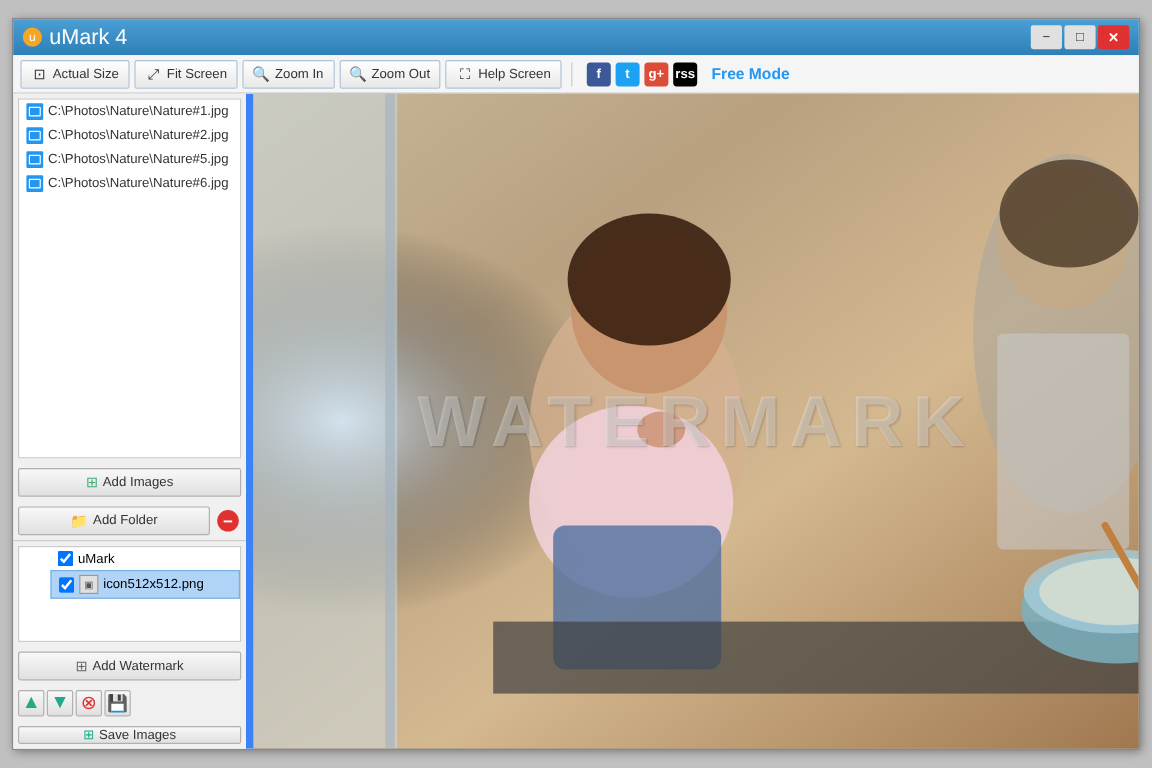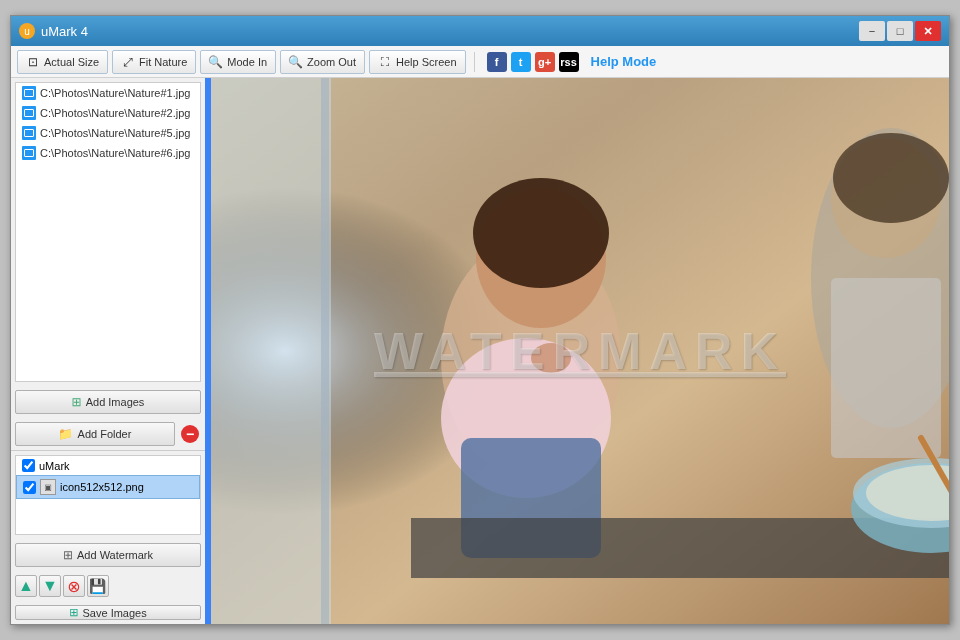--- a/index.html
+++ b/index.html
@@ -44,21 +44,21 @@
       height: 16px;
       background: #f5a623;
       border-radius: 50%;
       display: flex;
       align-items: center;
       justify-content: center;
       font-size: 10px;
       color: white;
     }
     .title-bar-title {
-      font-size: 13px;
+      font-size: 18px;
       font-weight: normal;
     }
     .title-bar-controls {
       display: flex;
       gap: 2px;
     }
     .tb-btn {
       width: 26px;
       height: 20px;
       border: none;
@@ -236,20 +236,21 @@
     .watermark-section {
       border-top: 1px solid #ccc;
       display: flex;
       flex-direction: column;
     }
     .watermark-list {
       background: white;
       border: 1px solid #ccc;
       margin: 4px;
       min-height: 80px;
+      padding-left: 26px;
     }
     .wm-item {
       display: flex;
       align-items: center;
       padding: 3px 6px;
       gap: 4px;
       font-size: 11px;
       cursor: pointer;
     }
     .wm-item.selected {
@@ -312,29 +313,28 @@
       background: #888;
       overflow: hidden;
       position: relative;
     }
     
     .watermark-overlay {
       position: absolute;
       top: 50%;
       left: 50%;
       transform: translate(-50%, -50%);
-      font-size: 52px;
+      font-size: 60px;
       font-weight: bold;
       color: rgba(255, 255, 255, 0.35);
       letter-spacing: 8px;
       white-space: nowrap;
       pointer-events: none;
       font-family: Arial, sans-serif;
       text-shadow: 1px 1px 2px rgba(0,0,0,0.2);
-      text-decoration: underline;
     }
     
     .photo-bg {
       width: 100%;
       height: 100%;
       position: relative;
       overflow: hidden;
     }
     
     .photo-sim {
@@ -394,45 +394,45 @@
   </div>
 
 
   <div class="toolbar">
     <button class="tool-btn">
       <span class="tool-btn-icon">⊡</span>
       <span>Actual Size</span>
     </button>
     <button class="tool-btn">
       <span class="tool-btn-icon">⤢</span>
-      <span>Fit Nature</span>
+      <span>Fit Screen</span>
     </button>
     <button class="tool-btn">
       <span class="tool-btn-icon">🔍</span>
-      <span>Mode In</span>
+      <span>Zoom In</span>
     </button>
     <button class="tool-btn">
       <span class="tool-btn-icon">🔍</span>
       <span>Zoom Out</span>
     </button>
     <button class="tool-btn">
       <span class="tool-btn-icon">⛶</span>
       <span>Help Screen</span>
     </button>
 
     <div class="toolbar-sep"></div>
 
     <div class="social-icons">
       <div class="social-icon si-fb">f</div>
       <div class="social-icon si-tw">t</div>
       <div class="social-icon si-gp">g+</div>
       <div class="social-icon si-rss">rss</div>
     </div>
 
-    <span class="free-mode">Help Mode</span>
+    <span class="free-mode">Free Mode</span>
   </div>
 
   <div class="main-content">
 
     <div class="left-panel">
 
       <div class="file-list">
         <div class="file-item">
           <div class="img-icon"></div>
           <span>C:\Photos\Nature\Nature#1.jpg</span>

